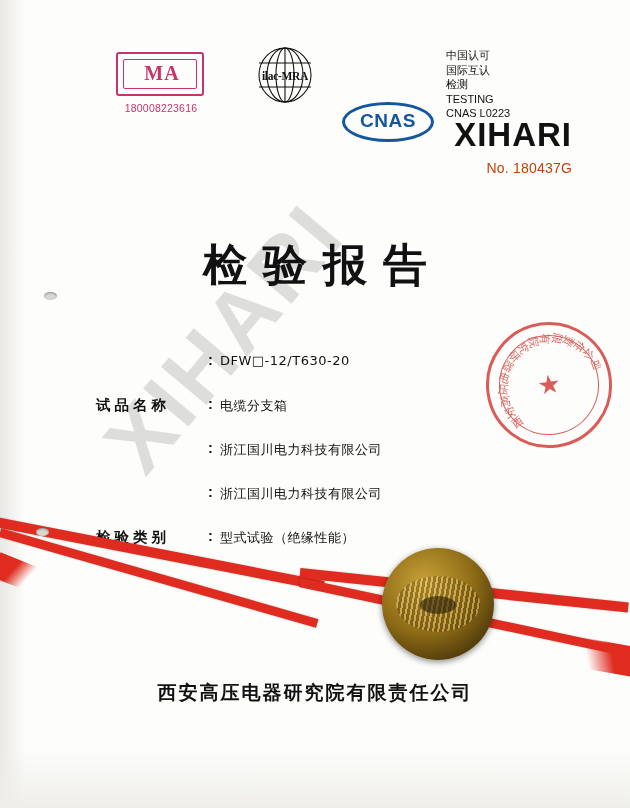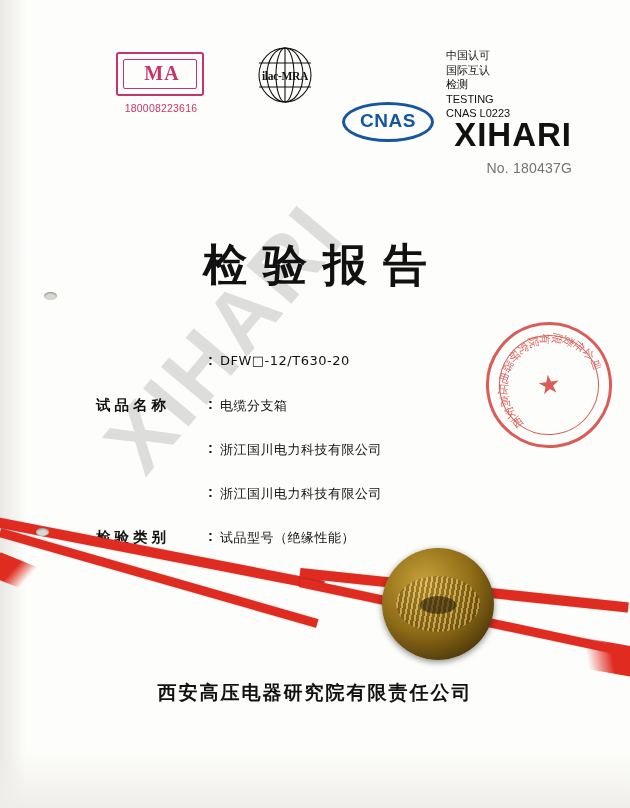--- a/index.html
+++ b/index.html
@@ -160,21 +160,21 @@
     font-size: 33px;
     font-weight: bold;
     color: #111;
     letter-spacing: 1px;
     font-family: "Liberation Sans", sans-serif;
   }
   .report-no {
     position: absolute;
     right: 58px; top: 160px;
     font-size: 14px;
-    color: #737373;
+    color: #c2410c;
     letter-spacing: 0.2px;
   }
 
   
   .doc-title {
     position: absolute;
     left: 0; top: 212px;
     width: 630px;
     text-align: center;
     font-size: 44px;
@@ -471,21 +471,21 @@
     </div>
 
     <div class="field-row">
       <div class="field-colon">:</div>
       <div class="field-value">浙江国川电力科技有限公司</div>
     </div>
 
     <div class="field-row">
       <div class="field-label">检验类别</div>
       <div class="field-colon">:</div>
-      <div class="field-value">试品型号（绝缘性能）</div>
+      <div class="field-value">型式试验（绝缘性能）</div>
     </div>
   </div>
 
   <div class="ribbon ribbon-a"></div>
   <div class="ribbon ribbon-b"></div>
   <div class="ribbon ribbon-c"></div>
   <div class="ribbon ribbon-d"></div>
   <div class="ribbon-fray-left"></div>
   <div class="ribbon-fray-right"></div>
 

